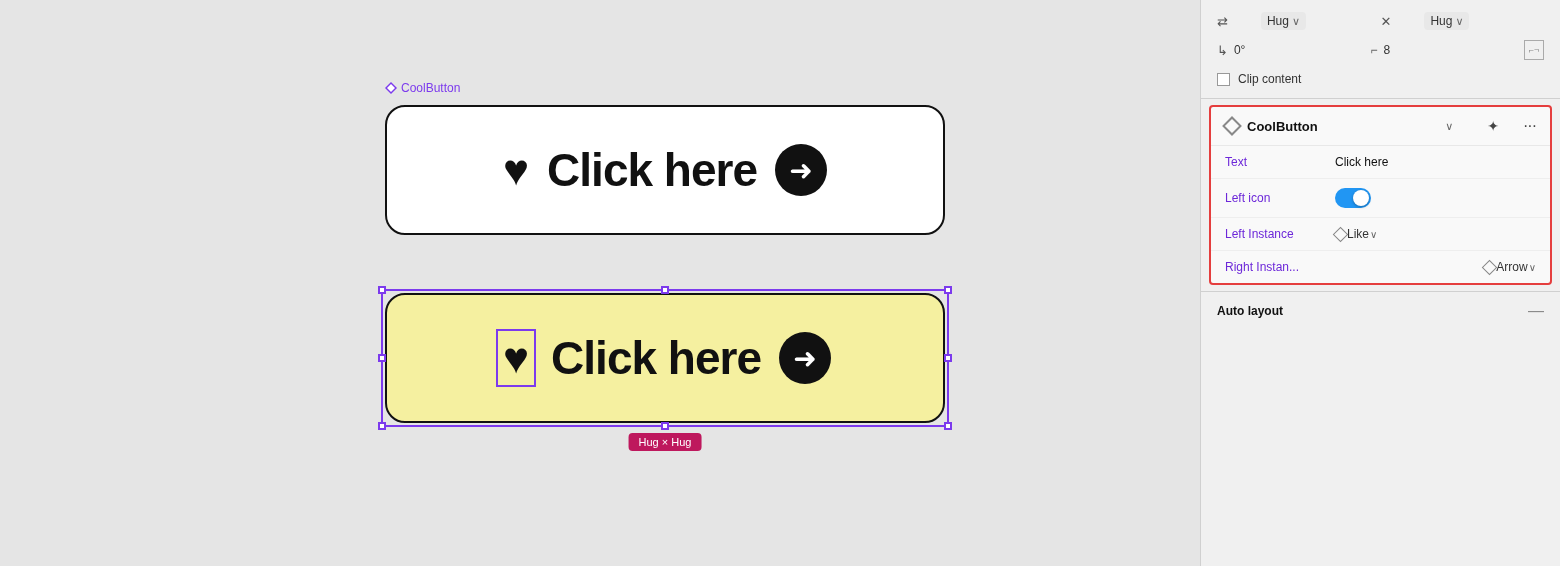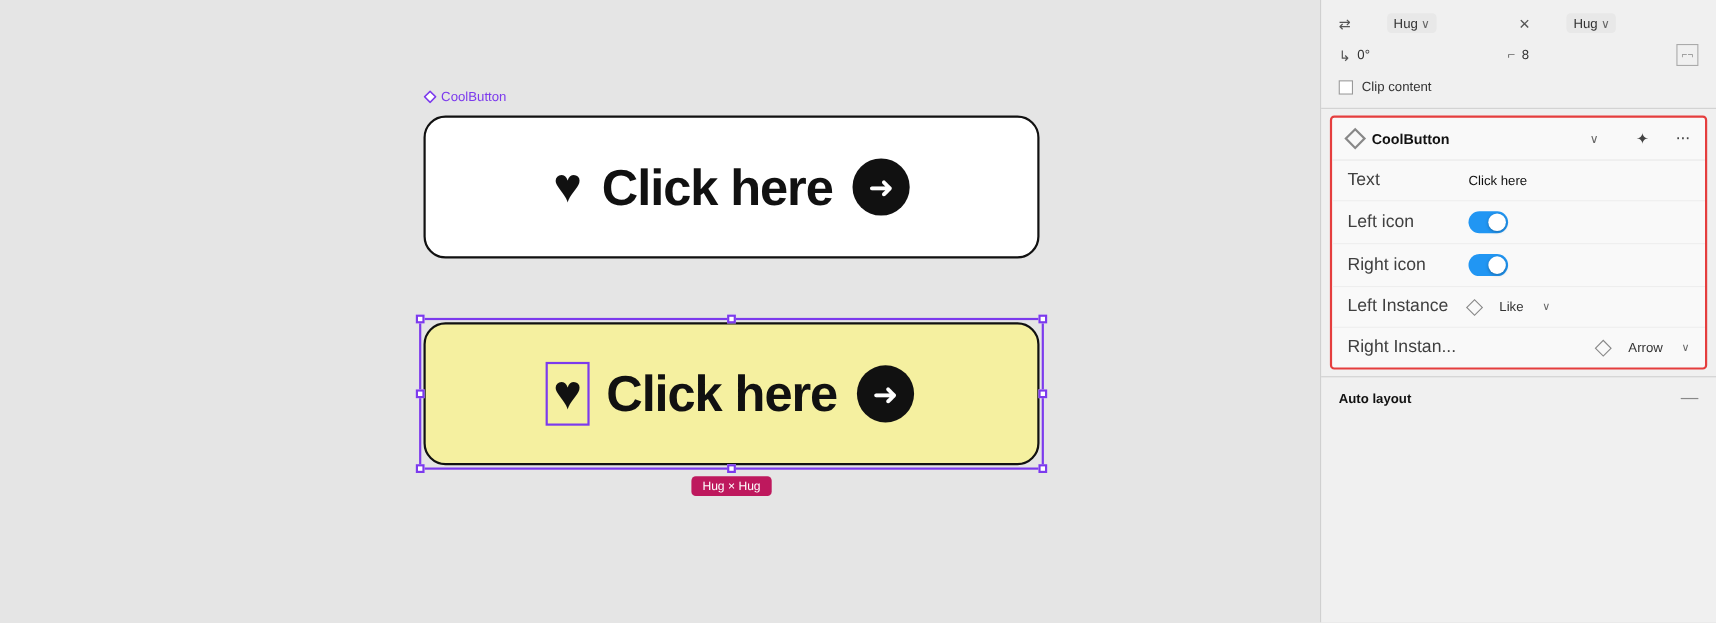--- a/index.html
+++ b/index.html
@@ -282,22 +282,22 @@
       display: flex;
       align-items: center;
       padding: 9px 14px;
       border-bottom: 1px solid #eeeeee;
     }
 
     .prop-row:last-child { border-bottom: none; justify-content: space-between; }
 
     .prop-label {
       width: 110px;
-      font-size: 16px;
-      color: #404040;
+      font-size: 12px;
+      color: #6d28d9;
       flex-shrink: 0;
     }
 
     .prop-value {
       font-size: 12px;
       color: #111;
     }
 
     
     .toggle {
@@ -317,21 +317,21 @@
       border-radius: 50%;
       top: 2px;
       right: 2px;
       box-shadow: 0 1px 3px rgba(0,0,0,0.3);
     }
 
     
     .instance-pill {
       display: flex;
       align-items: center;
-      gap: 17px;
+      gap: 1px;
       font-size: 12px;
       color: #333;
     }
 
     .instance-diamond {
       width: 11px;
       height: 11px;
       border: 1.5px solid #888;
       transform: rotate(45deg);
       flex-shrink: 0;
@@ -470,26 +470,20 @@
       <span class="prop-value">Click here</span>
     </div>
 
     <div class="prop-row">
       <span class="prop-label">Left icon</span>
       <div class="toggle">
         <div class="toggle-knob"></div>
       </div>
     </div>
 
-    <div class="prop-row">
-      <span class="prop-label">Right icon</span>
-      <div class="toggle">
-        <div class="toggle-knob"></div>
-      </div>
-    </div>
 
     <div class="prop-row">
       <span class="prop-label">Left Instance</span>
       <div class="instance-pill">
         <div class="instance-diamond"></div>
         <span>Like</span>
         <span class="instance-caret">∨</span>
       </div>
     </div>
 

